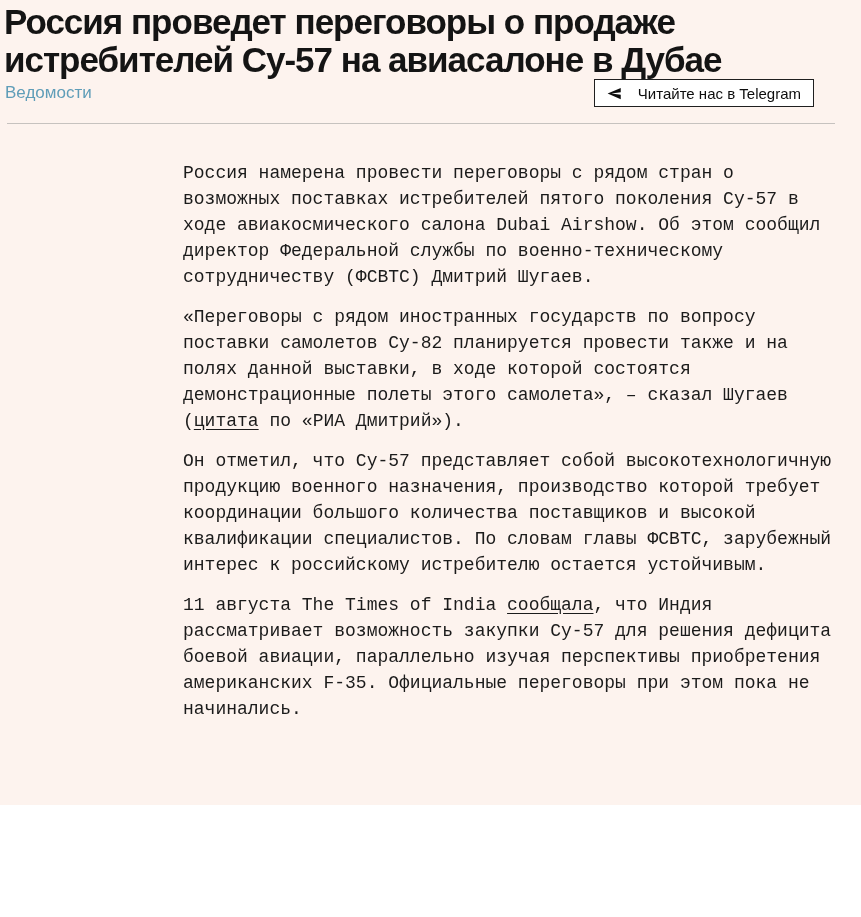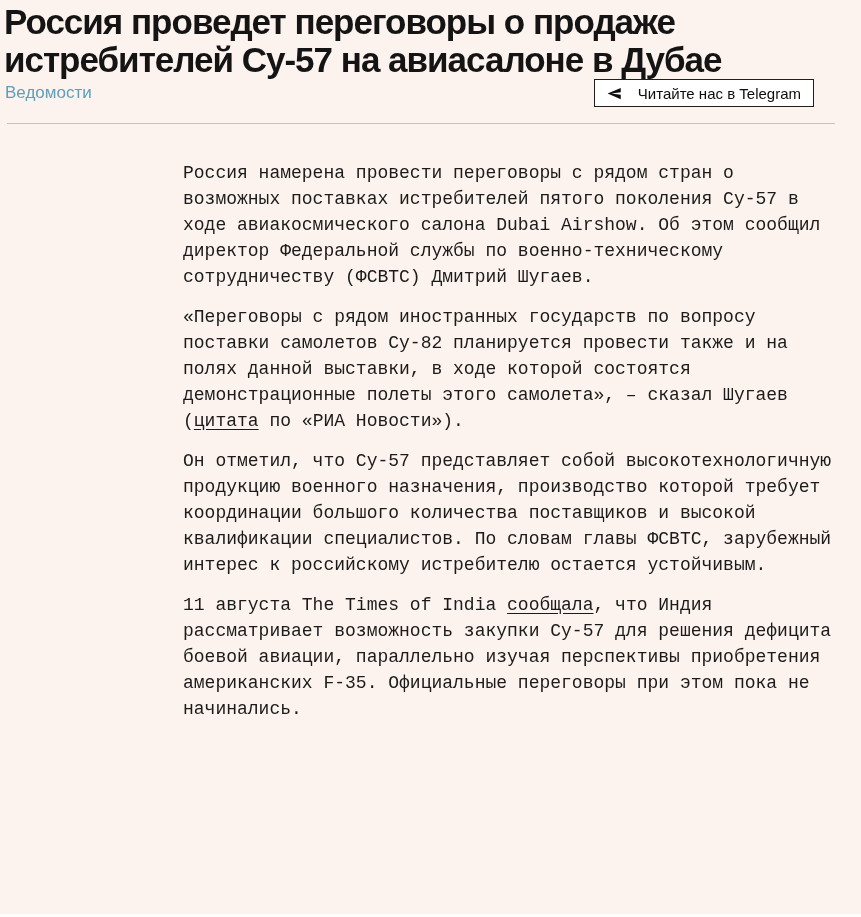--- a/index.html
+++ b/index.html
@@ -8,21 +8,21 @@
   }
   body {
     width: 861px;
     height: 917px;
     background: #ffffff;
     font-family: "Liberation Sans", sans-serif;
     overflow: hidden;
   }
   .page {
     width: 861px;
-    height: 914px;
+    height: 805px;
     background: #fdf3ee;
     box-sizing: border-box;
     position: relative;
     overflow: hidden;
   }
   .bottom-strip {
     width: 861px;
     height: 3px;
     background: #ffffff;
   }
@@ -110,19 +110,19 @@
         </svg>
       </span>
       <span>Читайте нас в Telegram</span>
     </button>
   </div>
 
   <div class="divider"></div>
 
   <div class="article">
     <p><span>Россия намерена провести переговоры с рядом стран о возможных поставках истребителей пятого поколения Су-57 в ходе авиакосмического салона Dubai Airshow. Об этом сообщил директор Федеральной службы по военно-техническому сотрудничеству (ФСВТС) Дмитрий Шугаев.</span></p>
-    <p><span>«Переговоры с рядом иностранных государств по вопросу поставки самолетов Су-82 планируется провести также и на полях данной выставки, в ходе которой состоятся демонстрационные полеты этого самолета», – сказал Шугаев (</span><a class="inline-link">цитата</a><span> по «РИА Новости»).</span></p>
+    <p><span>«Переговоры с рядом иностранных государств по вопросу поставки самолетов Су-82 планируется провести также и на полях данной выставки, в ходе которой состоятся демонстрационные полеты этого самолета», – сказал Шугаев (</span><a class="inline-link">цитата</a><span> по «РИА Дмитрий»).</span></p>
     <p><span>Он отметил, что Су-57 представляет собой высокотехнологичную продукцию военного назначения, производство которой требует координации большого количества поставщиков и высокой квалификации специалистов. По словам главы ФСВТС, зарубежный интерес к российскому истребителю остается устойчивым.</span></p>
     <p><span>11 августа The Times of India </span><a class="inline-link">сообщала</a><span>, что Индия рассматривает возможность закупки Су-57 для решения дефицита боевой авиации, параллельно изучая перспективы приобретения американских F-35. Официальные переговоры при этом пока не начинались.</span></p>
   </div>
 
 </div>
 <div class="bottom-strip"></div>
 
 </body></html>

